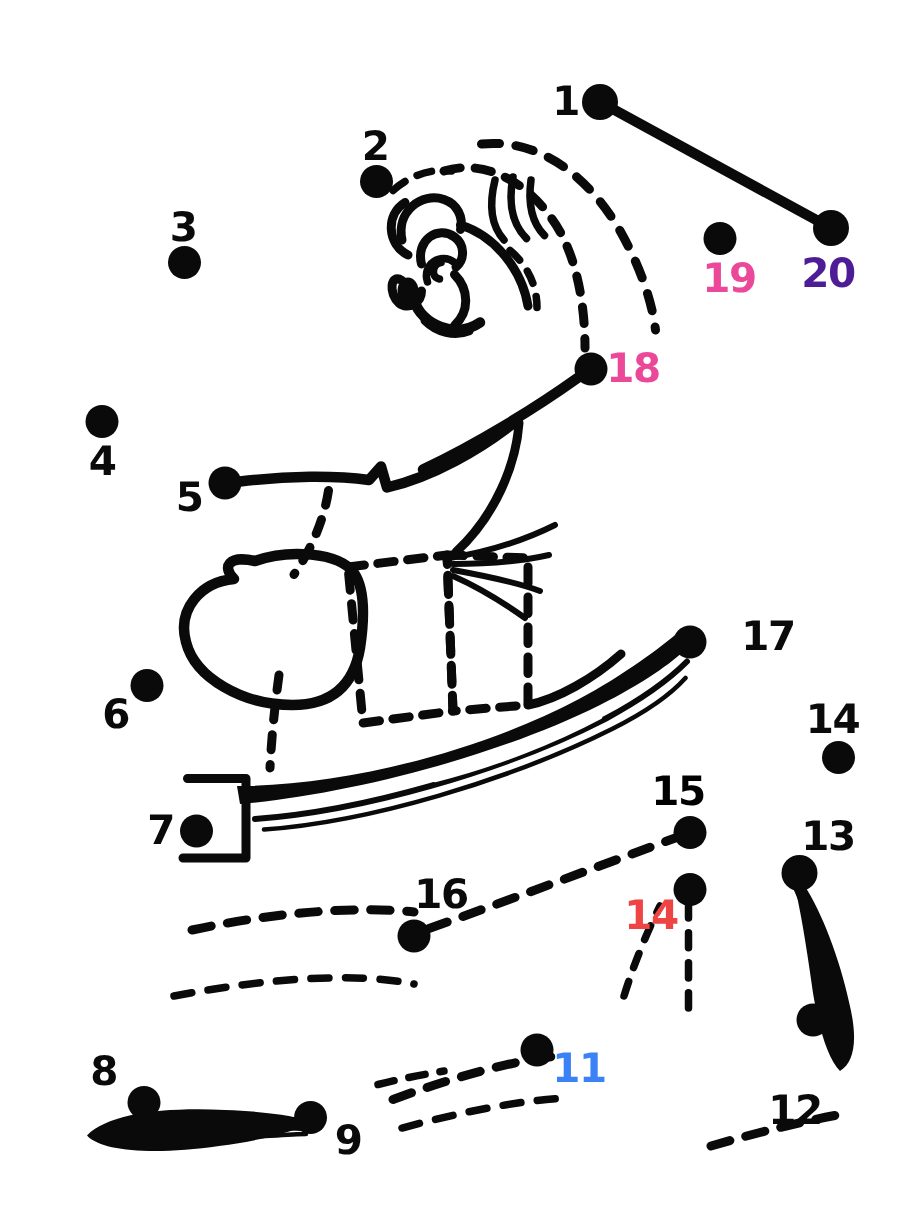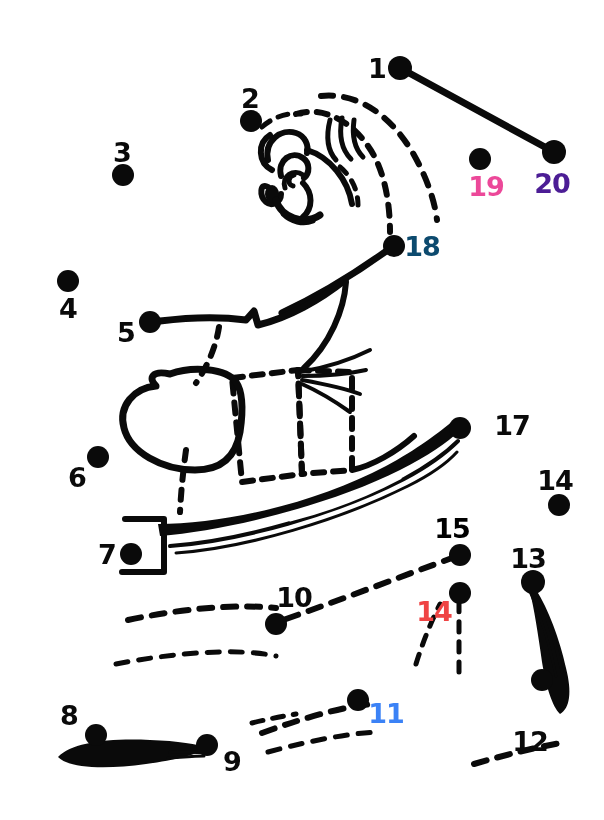--- a/index.html
+++ b/index.html
@@ -152,36 +152,36 @@
       <div class="dot-label" style="left: 126px; top: 332px; color: rgb(10, 10, 10);">5</div>
       <div class="dot" style="left: 98px; top: 457px; width: 22px; height: 22px; background: rgb(10, 10, 10);"></div>
       <div class="dot-label" style="left: 77px; top: 477px; color: rgb(10, 10, 10);">6</div>
       <div class="dot" style="left: 131px; top: 554px; width: 22px; height: 22px; background: rgb(10, 10, 10);"></div>
       <div class="dot-label" style="left: 107px; top: 554px; color: rgb(10, 10, 10);">7</div>
       <div class="dot" style="left: 96px; top: 735px; width: 22px; height: 22px; background: rgb(10, 10, 10);"></div>
       <div class="dot-label" style="left: 69px; top: 715px; color: rgb(10, 10, 10);">8</div>
       <div class="dot" style="left: 207px; top: 745px; width: 22px; height: 22px; background: rgb(10, 10, 10);"></div>
       <div class="dot-label" style="left: 232px; top: 761px; color: rgb(10, 10, 10);">9</div>
       <div class="dot" style="left: 276px; top: 624px; width: 22px; height: 22px; background: rgb(10, 10, 10);"></div>
-      <div class="dot-label" style="left: 294px; top: 597px; color: rgb(10, 10, 10);">10</div>
+      <div class="dot-label" style="left: 294px; top: 597px; color: rgb(10, 10, 10);">16</div>
       <div class="dot" style="left: 358px; top: 700px; width: 22px; height: 22px; background: rgb(10, 10, 10);"></div>
       <div class="dot-label" style="left: 386px; top: 713px; color: #3b82f6;">11</div>
       <div class="dot" style="left: 542px; top: 680px; width: 22px; height: 22px; background: rgb(10, 10, 10);"></div>
       <div class="dot-label" style="left: 530px; top: 709px; color: rgb(10, 10, 10); margin-top: 32px;">12</div>
       <div class="dot" style="left: 533px; top: 582px; width: 24px; height: 24px; background: rgb(10, 10, 10);"></div>
-      <div class="dot-label" style="left: 528px; top: 558px; color: rgb(10, 10, 10);">13</div>
+      <div class="dot-label" style="left: 552px; top: 558px; color: rgb(10, 10, 10);">13</div>
       <div class="dot" style="left: 460px; top: 593px; width: 22px; height: 22px; background: rgb(10, 10, 10);"></div>
       <div class="dot-label" style="left: 434px; top: 611px; color: #ef4444;">14</div>
       <div class="dot" style="left: 460px; top: 555px; width: 22px; height: 22px; background: rgb(10, 10, 10);"></div>
       <div class="dot-label" style="left: 452px; top: 528px; color: #000000;">15</div>
       <div class="dot" style="left: 559px; top: 505px; width: 22px; height: 22px; background: rgb(10, 10, 10);"></div>
       <div class="dot-label" style="left: 555px; top: 480px; color: rgb(10, 10, 10);">14</div>
       <div class="dot" style="left: 460px; top: 428px; width: 22px; height: 22px; background: rgb(10, 10, 10);"></div>
       <div class="dot-label" style="left: 512px; top: 425px; color: rgb(10, 10, 10);">17</div>
       <div class="dot" style="left: 394px; top: 246px; width: 22px; height: 22px; background: rgb(10, 10, 10);"></div>
-      <div class="dot-label" style="left: 422px; top: 246px; color: #0c4a6e;">18</div>
+      <div class="dot-label" style="left: 422px; top: 246px; color: #ec4899;">18</div>
       <div class="dot" style="left: 480px; top: 159px; width: 22px; height: 22px; background: rgb(10, 10, 10);"></div>
       <div class="dot-label" style="left: 486px; top: 186px; color: #ec4899;">19</div>
       <div class="dot" style="left: 554px; top: 152px; width: 24px; height: 24px; background: rgb(10, 10, 10);"></div>
       <div class="dot-label" style="left: 552px; top: 183px; color: #4c1d95;">20</div>
     </div>
 
 </div>
 
 </body></html>

